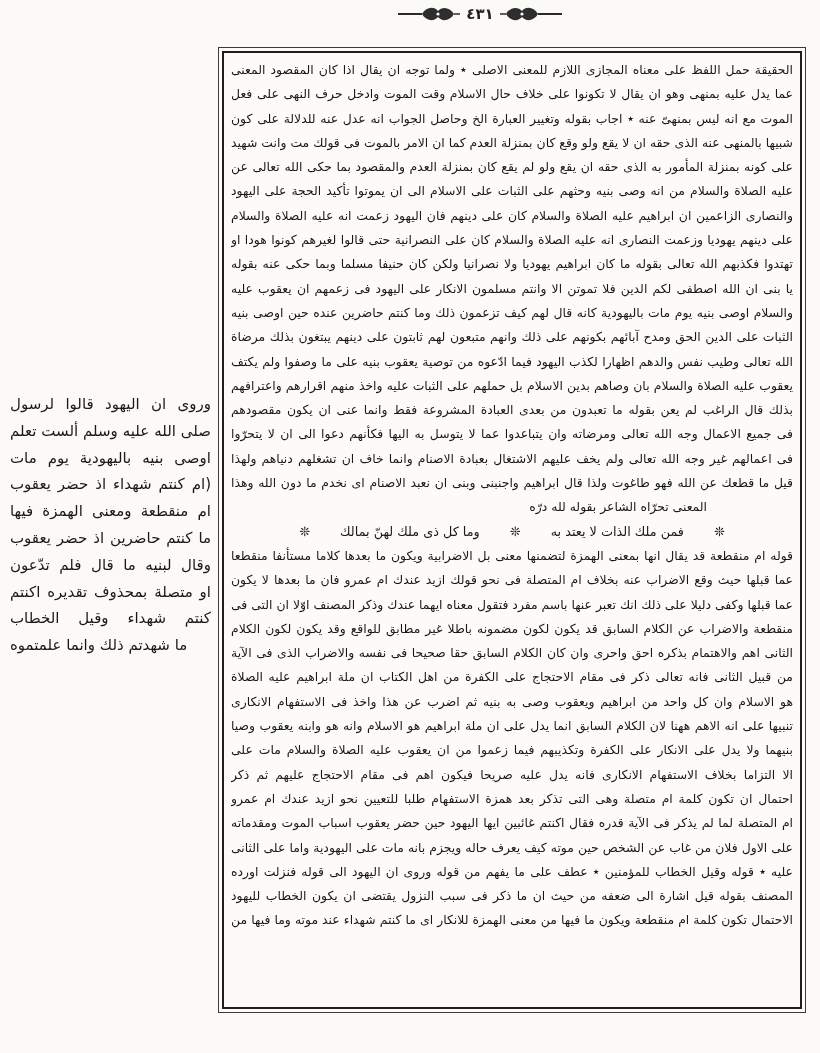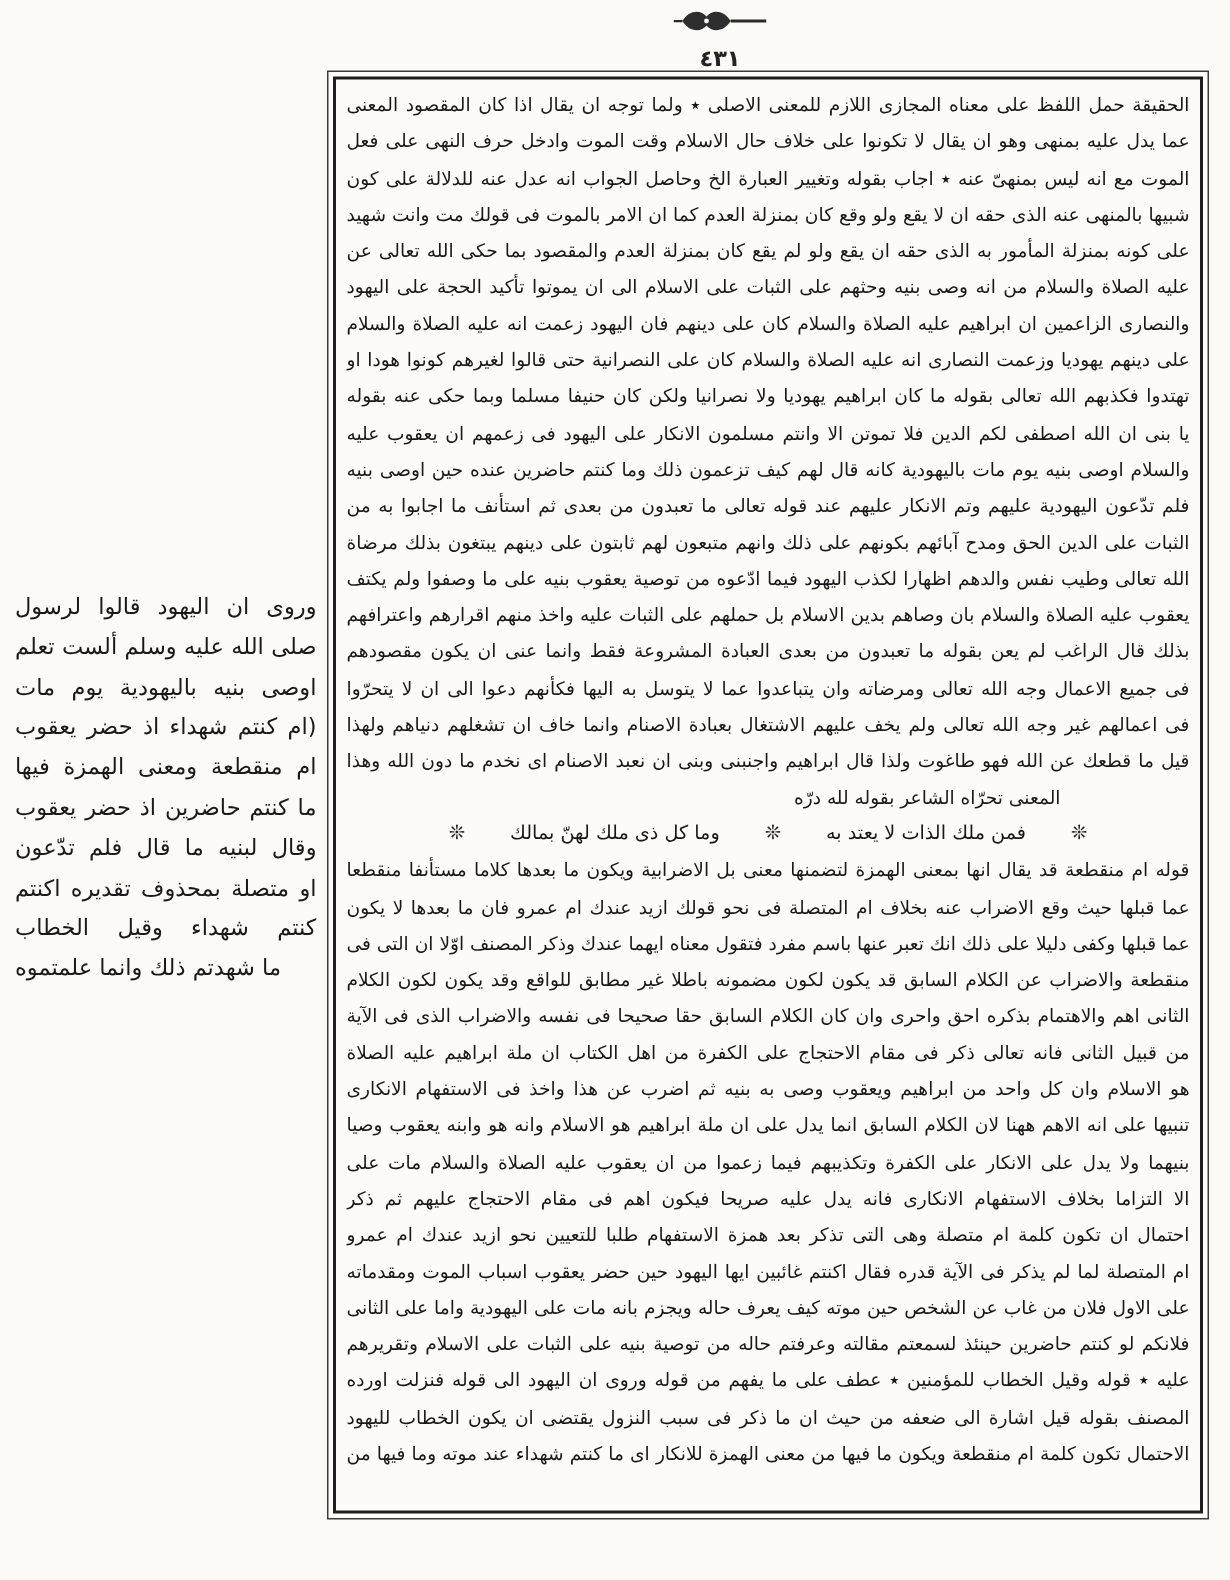--- a/index.html
+++ b/index.html
@@ -8,21 +8,20 @@
     position:relative;
     background:#fbfaf6;
     color:#1b1b1b;
     font-family:"DejaVu Sans", sans-serif;
     overflow:hidden;
   }
   .page-header {
     position:absolute; top:4px; left:196px; width:568px;
     display:flex; align-items:center; justify-content:center; gap:6px;
     direction:rtl;
-    flex-direction:column;
   }
   .page-number { font-size:15px; font-weight:bold; letter-spacing:1px; color:#222; }
   .orn svg { display:block; }
   .orn-flip svg { transform:scaleX(-1); }
 
   .frame-outer {
     position:absolute; left:218px; top:47px; width:588px; height:966px;
     border:1px solid #3a3a3a; padding:3px; background:#fcfbf7;
   }
   .frame-inner {
@@ -106,21 +105,20 @@
           <div class="tline">عما يدل عليه بمنهى وهو ان يقال لا تكونوا على خلاف حال الاسلام وقت الموت وادخل حرف النهى على فعل</div>
           <div class="tline">الموت مع انه ليس بمنهىّ عنه ٭ اجاب بقوله وتغيير العبارة الخ وحاصل الجواب انه عدل عنه للدلالة على كون الفعل</div>
           <div class="tline">شبيها بالمنهى عنه الذى حقه ان لا يقع ولو وقع كان بمنزلة العدم كما ان الامر بالموت فى قولك مت وانت شهيد تنبيه</div>
           <div class="tline">على كونه بمنزلة المأمور به الذى حقه ان يقع ولو لم يقع كان بمنزلة العدم والمقصود بما حكى الله تعالى عن ابراهيم</div>
           <div class="tline">عليه الصلاة والسلام من انه وصى بنيه وحثهم على الثبات على الاسلام الى ان يموتوا تأكيد الحجة على اليهود</div>
           <div class="tline">والنصارى الزاعمين ان ابراهيم عليه الصلاة والسلام كان على دينهم فان اليهود زعمت انه عليه الصلاة والسلام كان</div>
           <div class="tline">على دينهم يهوديا وزعمت النصارى انه عليه الصلاة والسلام كان على النصرانية حتى قالوا لغيرهم كونوا هودا او نصارى</div>
           <div class="tline">تهتدوا فكذبهم الله تعالى بقوله ما كان ابراهيم يهوديا ولا نصرانيا ولكن كان حنيفا مسلما وبما حكى عنه بقوله</div>
           <div class="tline">يا بنى ان الله اصطفى لكم الدين فلا تموتن الا وانتم مسلمون الانكار على اليهود فى زعمهم ان يعقوب عليه الصلاة</div>
           <div class="tline">والسلام اوصى بنيه يوم مات باليهودية كانه قال لهم كيف تزعمون ذلك وما كنتم حاضرين عنده حين اوصى بنيه</div>
-          <div class="tline">فلم تدّعون اليهودية عليهم وتم الانكار عليهم عند قوله تعالى ما تعبدون من بعدى ثم استأنف ما اجابوا به من</div>
           <div class="tline">الثبات على الدين الحق ومدح آبائهم بكونهم على ذلك وانهم متبعون لهم ثابتون على دينهم يبتغون بذلك مرضاة</div>
           <div class="tline">الله تعالى وطيب نفس والدهم اظهارا لكذب اليهود فيما ادّعوه من توصية يعقوب بنيه على ما وصفوا ولم يكتف</div>
           <div class="tline">يعقوب عليه الصلاة والسلام بان وصاهم بدين الاسلام بل حملهم على الثبات عليه واخذ منهم اقرارهم واعترافهم</div>
           <div class="tline">بذلك قال الراغب لم يعن بقوله ما تعبدون من بعدى العبادة المشروعة فقط وانما عنى ان يكون مقصودهم</div>
           <div class="tline">فى جميع الاعمال وجه الله تعالى ومرضاته وان يتباعدوا عما لا يتوسل به اليها فكأنهم دعوا الى ان لا يتحرّوا</div>
           <div class="tline">فى اعمالهم غير وجه الله تعالى ولم يخف عليهم الاشتغال بعبادة الاصنام وانما خاف ان تشغلهم دنياهم ولهذا</div>
           <div class="tline">قيل ما قطعك عن الله فهو طاغوت ولذا قال ابراهيم واجنبنى وبنى ان نعبد الاصنام اى نخدم ما دون الله وهذا</div>
         </div>
 
       <div class="tline poet-intro">المعنى تحرّاه الشاعر بقوله لله درّه</div>
@@ -140,21 +138,20 @@
           <div class="tline">منقطعة والاضراب عن الكلام السابق قد يكون لكون مضمونه باطلا غير مطابق للواقع وقد يكون لكون الكلام</div>
           <div class="tline">الثانى اهم والاهتمام بذكره احق واحرى وان كان الكلام السابق حقا صحيحا فى نفسه والاضراب الذى فى الآية</div>
           <div class="tline">من قبيل الثانى فانه تعالى ذكر فى مقام الاحتجاج على الكفرة من اهل الكتاب ان ملة ابراهيم عليه الصلاة والسلام</div>
           <div class="tline">هو الاسلام وان كل واحد من ابراهيم ويعقوب وصى به بنيه ثم اضرب عن هذا واخذ فى الاستفهام الانكارى</div>
           <div class="tline">تنبيها على انه الاهم ههنا لان الكلام السابق انما يدل على ان ملة ابراهيم هو الاسلام وانه هو وابنه يعقوب وصيا بذلك</div>
           <div class="tline">بنيهما ولا يدل على الانكار على الكفرة وتكذيبهم فيما زعموا من ان يعقوب عليه الصلاة والسلام مات على اليهودية</div>
           <div class="tline">الا التزاما بخلاف الاستفهام الانكارى فانه يدل عليه صريحا فيكون اهم فى مقام الاحتجاج عليهم ثم ذكر</div>
           <div class="tline">احتمال ان تكون كلمة ام متصلة وهى التى تذكر بعد همزة الاستفهام طلبا للتعيين نحو ازيد عندك ام عمرو ومعادل</div>
           <div class="tline">ام المتصلة لما لم يذكر فى الآية قدره فقال اكنتم غائبين ايها اليهود حين حضر يعقوب اسباب الموت ومقدماته ام</div>
           <div class="tline">على الاول فلان من غاب عن الشخص حين موته كيف يعرف حاله ويجزم بانه مات على اليهودية واما على الثانى</div>
-          <div class="tline">فلانكم لو كنتم حاضرين حينئذ لسمعتم مقالته وعرفتم حاله من توصية بنيه على الثبات على الاسلام وتقريرهم</div>
           <div class="tline">عليه ٭ قوله وقيل الخطاب للمؤمنين ٭ عطف على ما يفهم من قوله وروى ان اليهود الى قوله فنزلت اورده</div>
           <div class="tline">المصنف بقوله قيل اشارة الى ضعفه من حيث ان ما ذكر فى سبب النزول يقتضى ان يكون الخطاب لليهود فعلى هذا</div>
           <div class="tline">الاحتمال تكون كلمة ام منقطعة ويكون ما فيها من معنى الهمزة للانكار اى ما كنتم شهداء عند موته وما فيها من</div>
         </div>
 
     </div>
   </div>
 
 </div>
 

